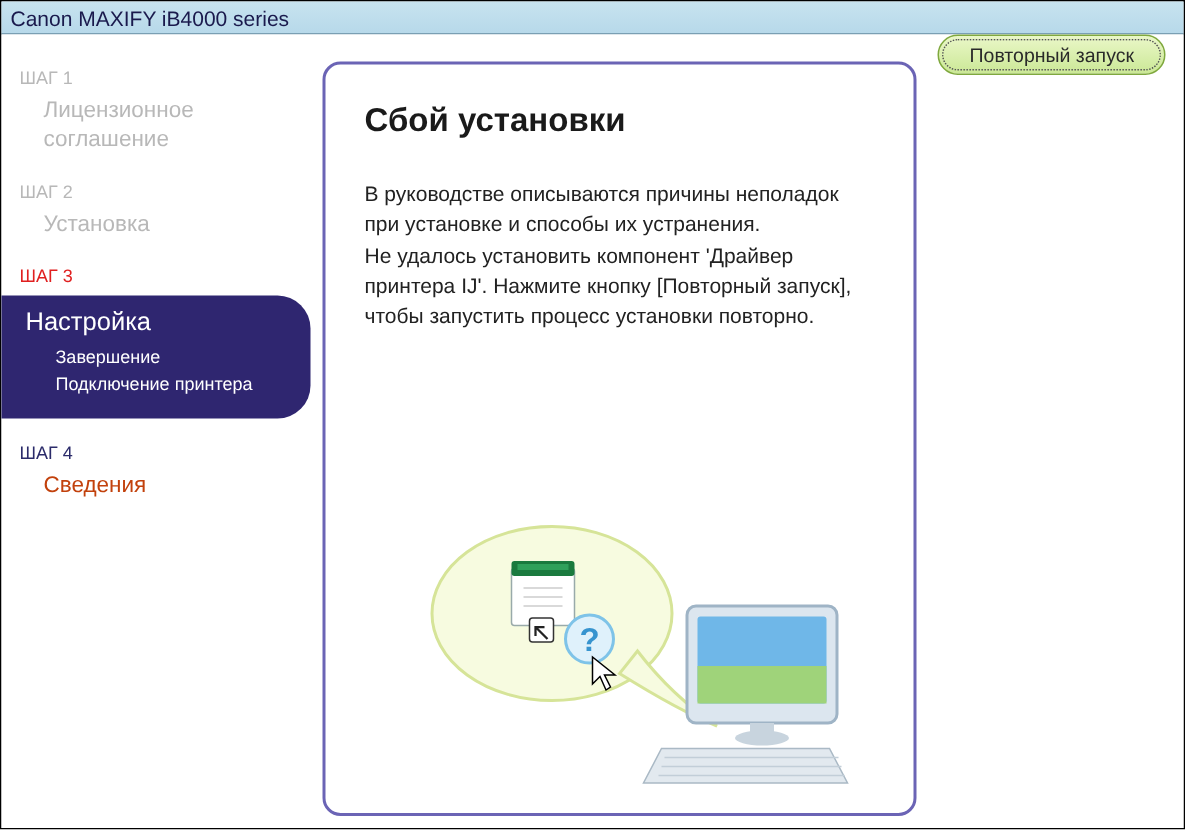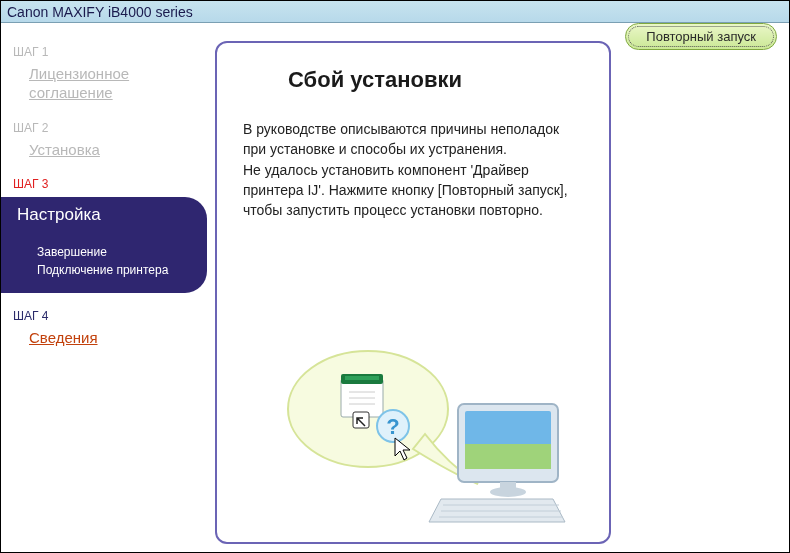--- a/index.html
+++ b/index.html
@@ -35,50 +35,49 @@
   .main {
     flex: 1;
     display: flex;
   }
   .sidebar {
     width: 210px;
     padding: 22px 0 0 12px;
     font-size: 13px;
   }
   .step-label { color: #b8b8b8; font-size: 12px; margin-bottom: 6px; }
-  .step-name { color: #b8b8b8; font-size: 15px; margin-left: 16px; margin-bottom: 18px; line-height: 1.25; text-decoration: underline; }
+  .step-name { color: #b8b8b8; font-size: 15px; margin-left: 16px; margin-bottom: 18px; line-height: 1.25; }
   .step-label.active { color: #e02020; font-weight: normal; }
   .step-label.upcoming { color: #2b2b6a; }
   .step-name.upcoming { color: #c2410c; font-size: 15px; }
   .step-active-block {
     background: #2f2670;
     border-radius: 0 22px 22px 0;
     padding: 8px 10px 12px 16px;
     color: #fff;
     margin-left: -12px;
     width: 206px;
     margin-bottom: 16px;
   }
-  .step-active-title { font-size: 17px; margin-bottom: 20px; }
+  .step-active-title { font-size: 17px; margin-bottom: 6px; }
   .sub-list { list-style: none; padding-left: 20px; }
   .sub-list li { font-size: 12px; color: #fff; margin: 4px 0; }
   .content {
     flex: 1;
     border: 2px solid #6b64b5;
     border-radius: 12px;
     margin: 18px 14px 8px 4px;
     padding: 24px 26px 10px 26px;
     position: relative;
   }
   .content h1 {
     font-size: 22px;
     font-weight: bold;
     color: #1a1a1a;
     margin-bottom: 26px;
-    margin-left: 45px;
   }
   .content p {
     font-size: 14px;
     color: #222;
     line-height: 1.45;
   }
   .illustration {
     position: absolute;
     bottom: 8px;
     left: 50%;

